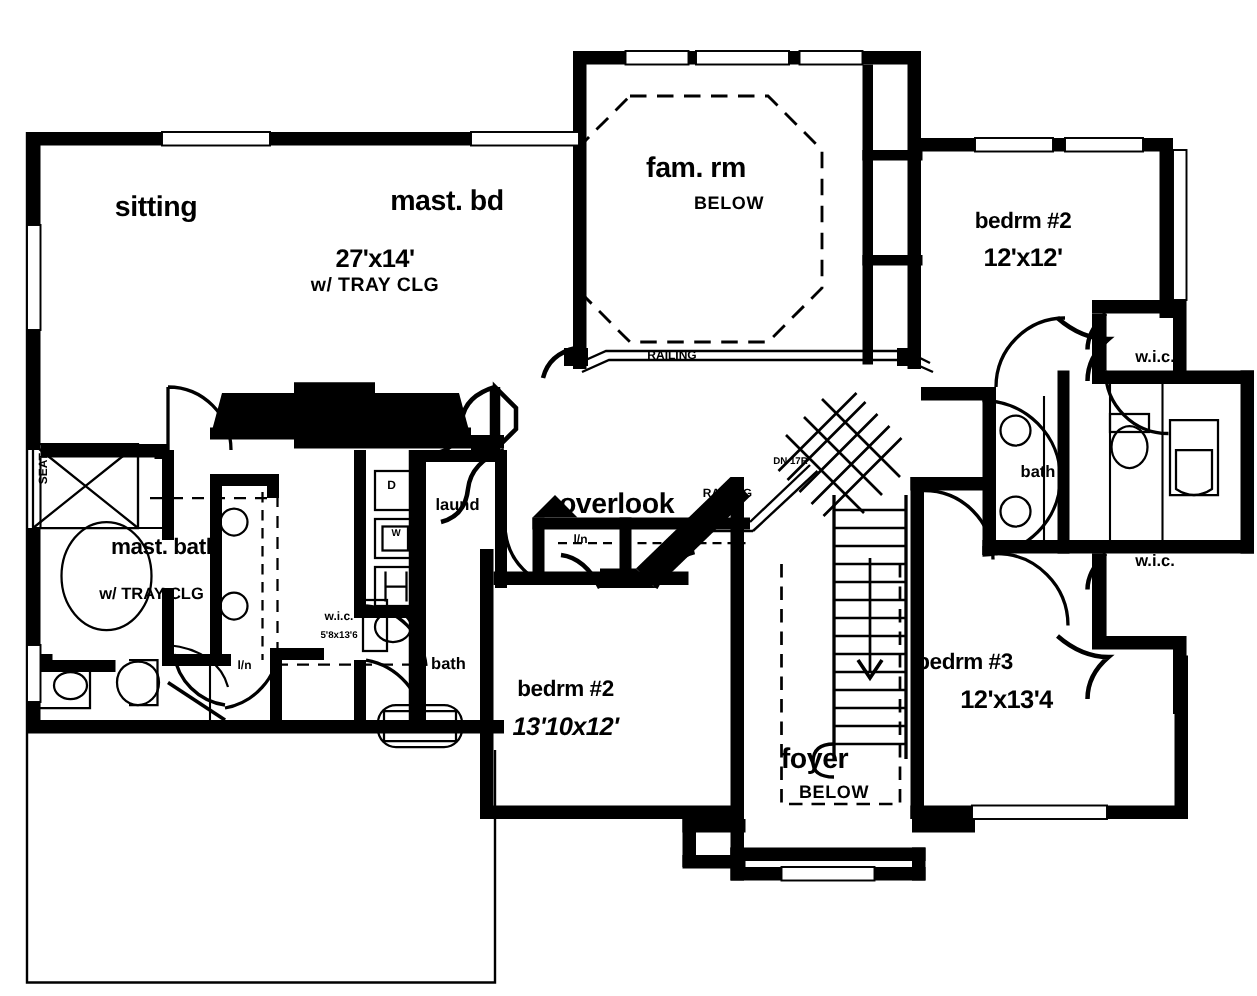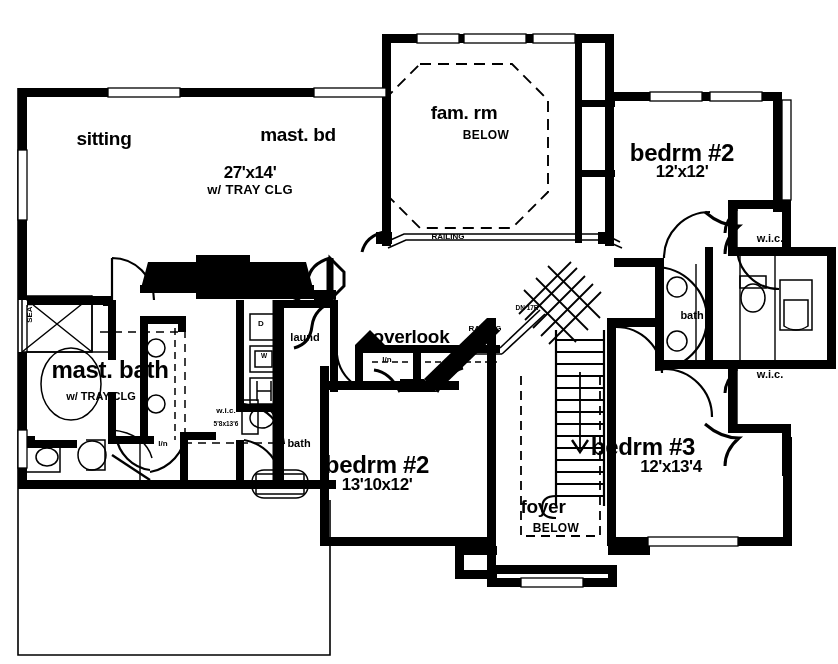--- a/index.html
+++ b/index.html
@@ -30,21 +30,21 @@
     position: absolute;
     color: #000000;
     font-family: "Liberation Sans", sans-serif;
     font-weight: bold;
     white-space: nowrap;
     line-height: 1.12;
     text-align: center;
     transform: translateX(-50%);
     user-select: none;
   }
-  .lbl.room-name   { font-size: 24px; letter-spacing: -0.3px; }
+  .lbl.room-name   { font-size: 15px; letter-spacing: -0.3px; }
   .lbl.room-name-l { font-size: 19px; letter-spacing: -0.3px; }
   .lbl.room-dim    { font-size: 17px; letter-spacing: -0.4px; }
   .lbl.below       { font-size: 12px; letter-spacing: 0.4px; }
   .lbl.note        { font-size: 13px; letter-spacing: 0.3px; }
   .lbl.small       { font-size: 11px; letter-spacing: 0px; font-weight: bold; }
   .lbl.tiny        { font-size: 8px;  letter-spacing: 0px; font-weight: bold; }
   .lbl.micro       { font-size: 6.5px; letter-spacing: 0px; font-weight: bold; }
   .lbl.rot90 {
     transform: translateX(-50%) rotate(-90deg);
     transform-origin: center center;
@@ -347,21 +347,21 @@
 
   <div class="lbl room-name" style="left:682px; top:140px;">bedrm #2</div>
   <div class="lbl room-dim" style="left:682px; top:162px;">12'x12'</div>
 
   <div class="lbl room-name-l" style="left:411px; top:278px;margin-top:48px;">overlook</div>
 
   <div class="lbl room-name" style="left:110px; top:357px;">mast. bath</div>
   <div class="lbl small" style="left:101px; top:390px;">w/ TRAY CLG</div>
 
   <div class="lbl room-name" style="left:377px; top:452px;">bedrm #2</div>
-  <div class="lbl room-dim" style="left:377px; top:475px;">13'10x12'</div>
+  <div class="lbl room-dim" style="left:377px; top:475px;font-style:italic;">13'10x12'</div>
 
   <div class="lbl room-name" style="left:643px; top:434px;text-align:right;">bedrm #3</div>
   <div class="lbl room-dim" style="left:671px; top:457px;">12'x13'4</div>
 
   <div class="lbl room-name-l" style="left:543px; top:496px;">foyer</div>
   <div class="lbl below" style="left:556px; top:522px;">BELOW</div>
 
   <div class="lbl small" style="left:305px; top:331px;">laund</div>
 
   <div class="lbl small" style="left:299px; top:437px;">bath</div>

